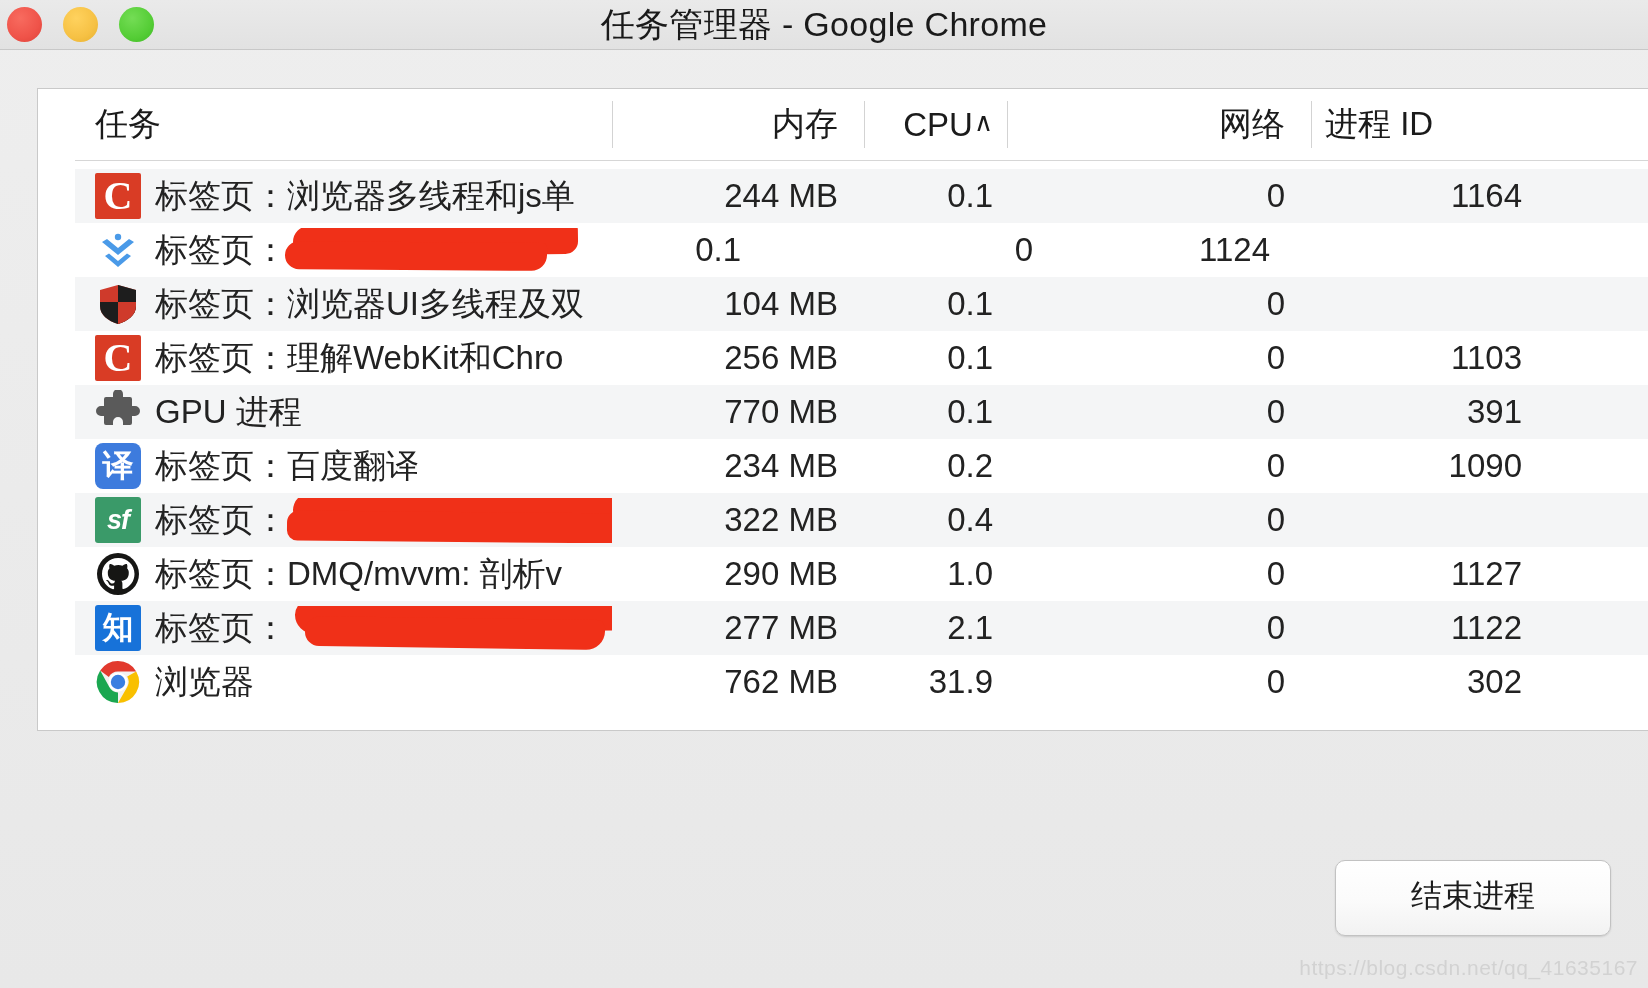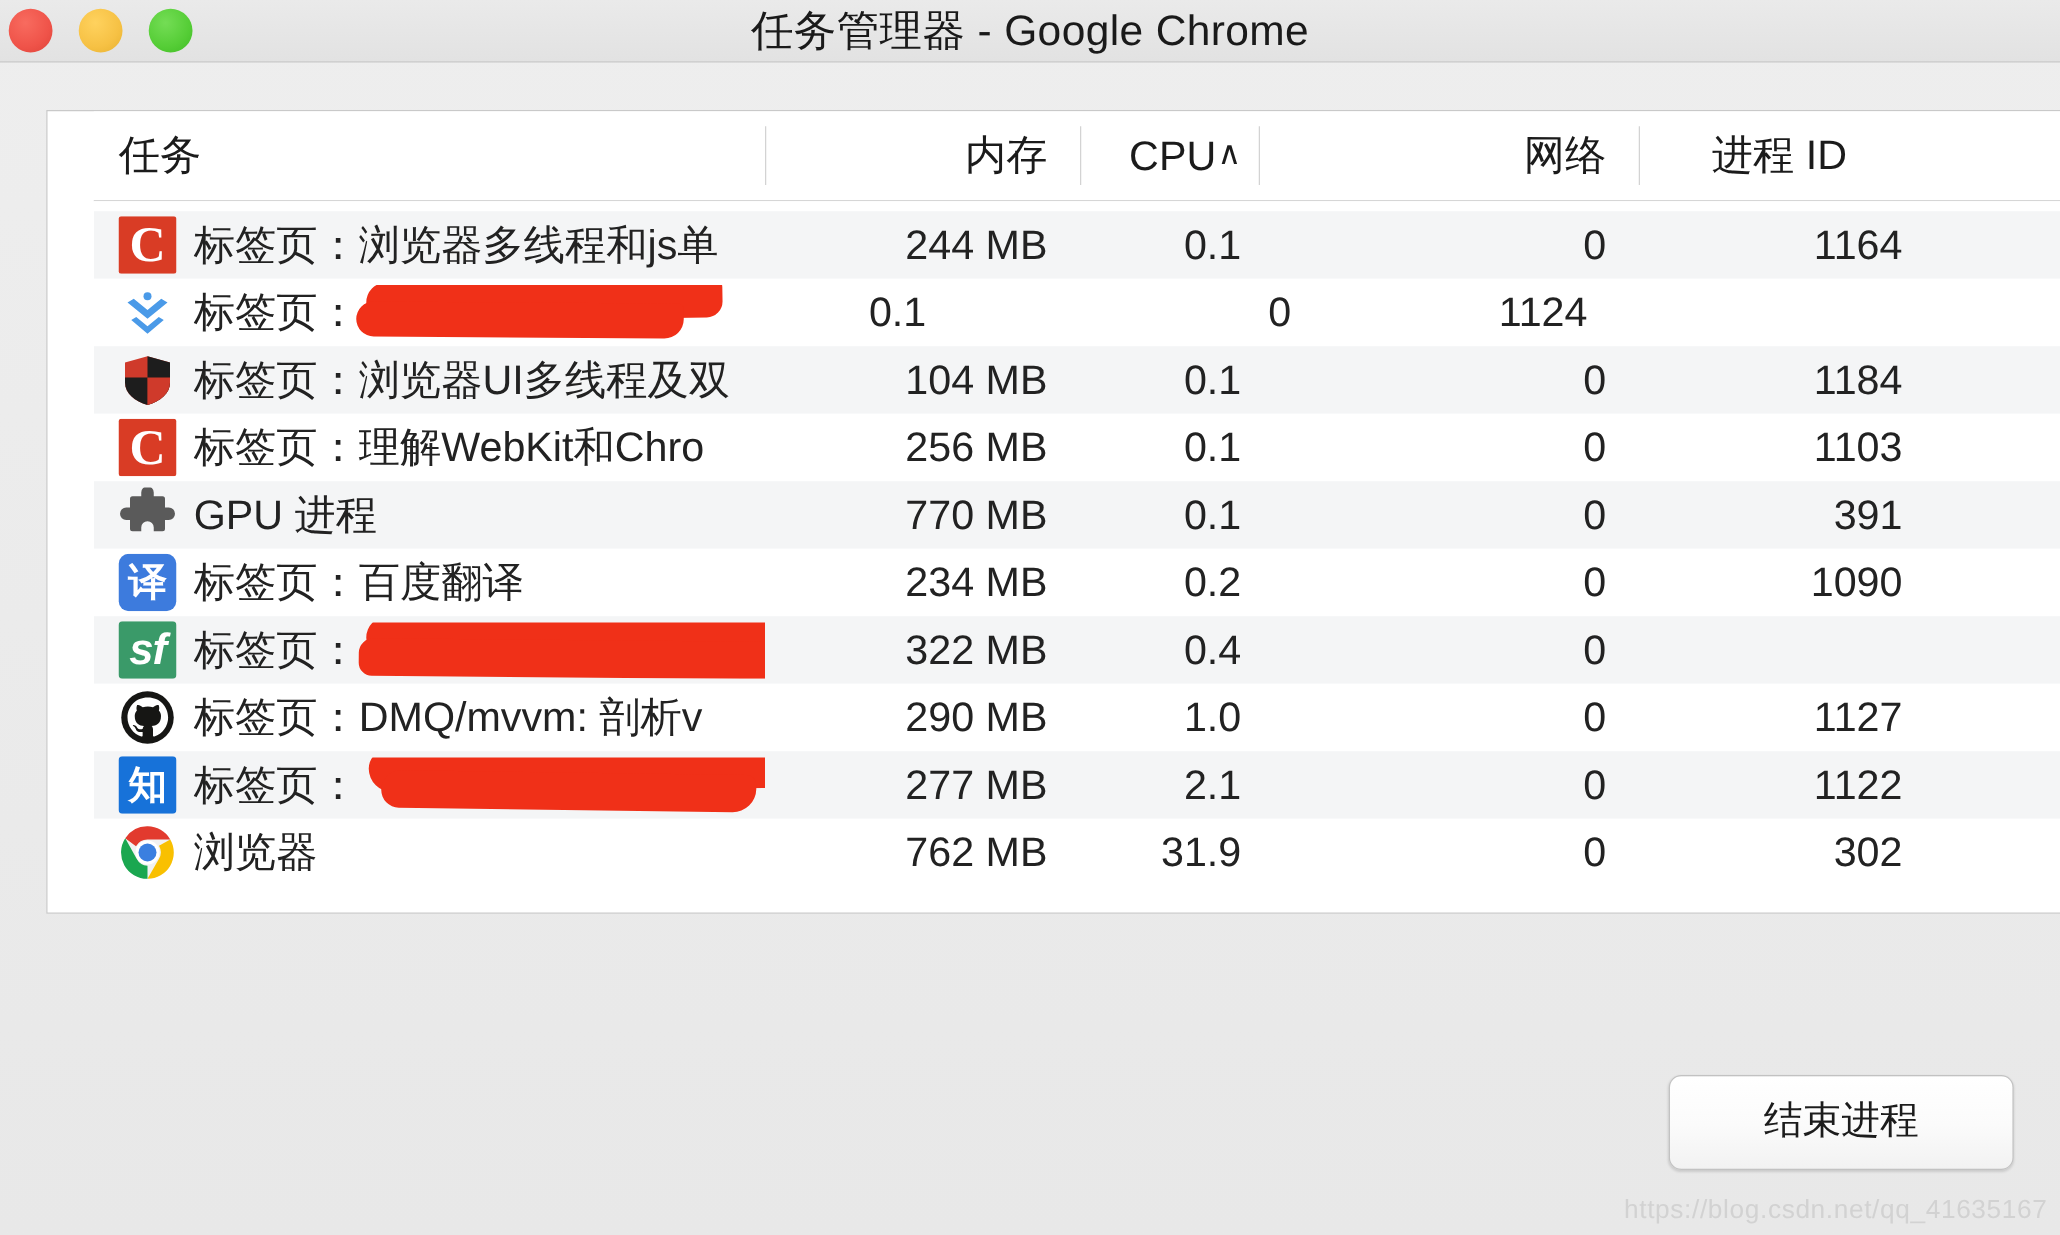--- a/index.html
+++ b/index.html
@@ -89,21 +89,21 @@
     content: "";
     position: absolute;
     left: 0; top: 12px; bottom: 12px;
     width: 1px;
     background: #d3d3d3;
   }
   .c-task    { width: 537px; justify-content: flex-start; padding-left: 20px; }
   .c-mem     { width: 252px; justify-content: flex-end; padding-right: 26px; }
   .c-cpu     { width: 143px; justify-content: flex-end; padding-right: 14px; }
   .c-net     { width: 304px; justify-content: flex-end; padding-right: 26px; }
-  .c-pid     { width: 236px; justify-content: center; padding-right: 25px; }
+  .c-pid     { width: 236px; justify-content: flex-start; padding-right: 25px; }
 
   .sortcaret { font-size: 26px; margin-left: 1px; position: relative; top: -2px; }
 
   
   .tbody {
     position: relative;
     height: 570px;
     overflow: hidden;
   }
   .row {
@@ -152,21 +152,21 @@
     font-weight: bold;
     color: #fff;
     position: relative;
     overflow: hidden;
   }
   .fav.csdn { background: #d93c25; border-radius: 2px; font-family: "Liberation Serif", serif; font-size: 40px; line-height: 1; }
   .fav.juejin { background: transparent; }
   .fav.shield { background: transparent; }
   .fav.gpu { background: transparent; }
   .fav.fanyi { background: #3d7bdd; border-radius: 8px; font-size: 31px; }
-  .fav.sf { background: #3a9a69; border-radius: 3px; font-size: 35px; font-style: italic; letter-spacing: -1px;}
+  .fav.sf { background: #3a9a69; border-radius: 3px; font-size: 27px; font-style: italic; letter-spacing: -1px;}
   .fav.github { background: transparent; }
   .fav.zhihu { background: #1772d9; border-radius: 3px; font-size: 31px; }
   .fav.chrome { background: transparent; }
   .fav.wps { background: transparent; }
 
   
   .redact {
     position: absolute;
     background: #f03018;
     pointer-events: none;
@@ -314,21 +314,20 @@
                   <path d="M22 3 L40 8 V24 C40 33 32 39 22 42 Z" fill="#1d1d1d"></path>
                   <path d="M4 20 L22 20 L22 42 C12 39 4 33 4 24 Z" fill="#1d1d1d"></path>
                   <path d="M22 20 L40 20 V24 C40 33 32 39 22 42 Z" fill="#cf3a2b"></path>
                 </svg>
               </span>
               <span class="tasktext">标签页：浏览器UI多线程及双</span>
             </div>
             <div class="cell mem">104 MB</div>
             <div class="cell cpu">0.1</div>
             <div class="cell net">0</div>
-            <div class="cell pid">1184</div>
           </div>
           <div class="row">
             <div class="cell task">
               <span class="fav csdn">C</span>
               <span class="tasktext">标签页：理解WebKit和Chro</span>
             </div>
             <div class="cell mem">256 MB</div>
             <div class="cell cpu">0.1</div>
             <div class="cell net">0</div>
             <div class="cell pid">1103</div>

